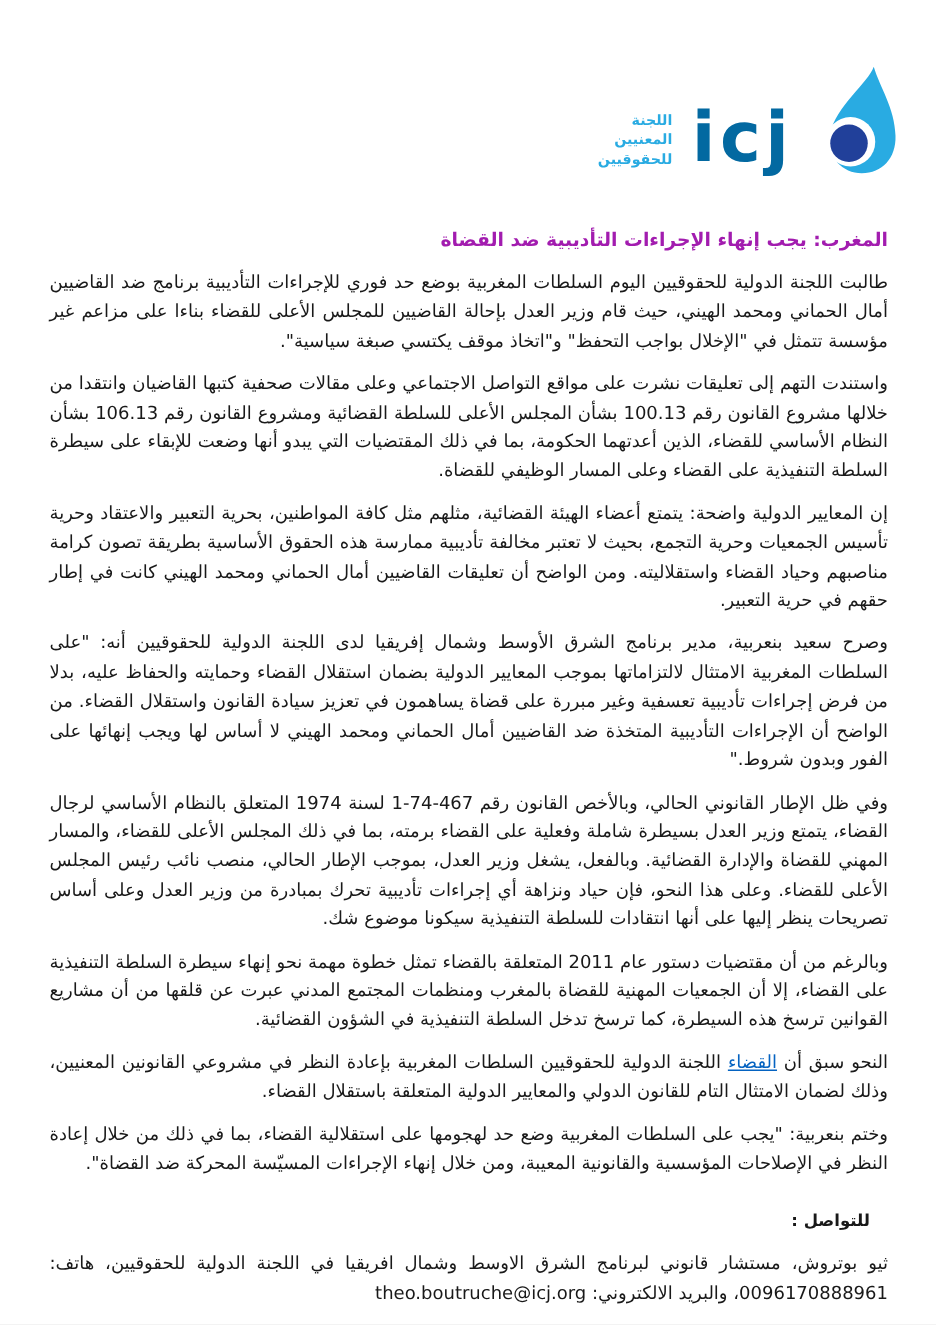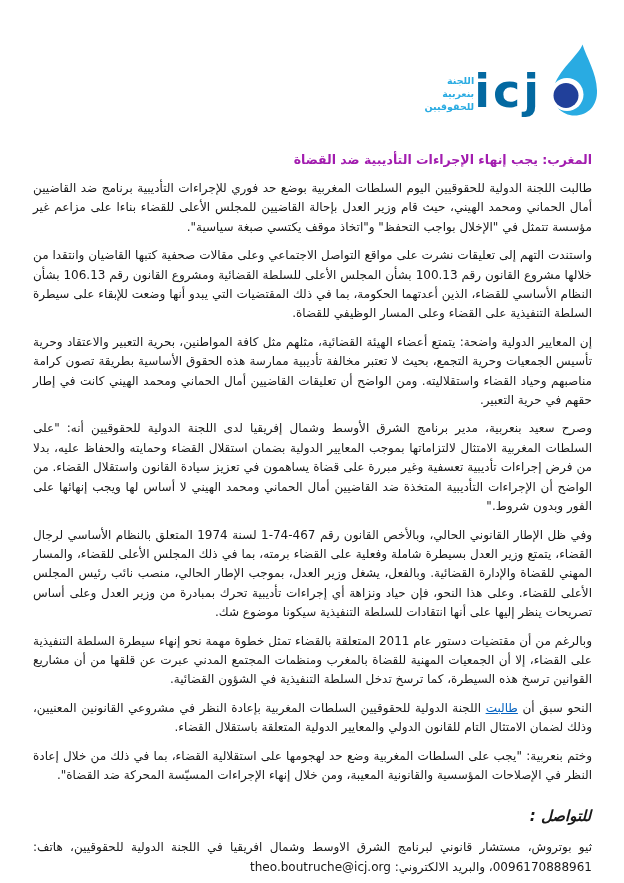--- a/index.html
+++ b/index.html
@@ -15,20 +15,21 @@
   }
 
   
   .logo {
     position: absolute;
     top: 44px;
     right: 24px;
     display: flex;
     flex-direction: row;
     align-items: flex-end;
+    gap: 13px;
   }
   .logo-arabic {
     color: #29ABE2;
     font-size: 9.5px;
     font-weight: bold;
     line-height: 13px;
     text-align: right;
     direction: rtl;
     margin-bottom: 3px;
   }
@@ -63,63 +64,62 @@
     line-height: 19.4px;
     margin: 0 0 9px 0;
     text-align: justify;
   }
   .inline-link {
     color: #0563C1;
     text-decoration: underline;
     cursor: pointer;
   }
   .contact-heading {
-    font-size: 15px;
+    font-size: 11px;
     font-weight: bold;
-    margin: 22px 1px 13px 0;
+    margin: 22px 12px 13px 0;
     text-align: right;
-    font-style: italic;
   }
   .contact-para {
     font-size: 12px;
     line-height: 19.4px;
     margin: 0;
     text-align: justify;
   }
 </style>
 </head>
 <body>
 
 <div class="page">
 
   <div class="logo">
     <div class="logo-arabic">
       <div>اللجنة</div>
-      <div>بنعربية</div>
+      <div>المعنيين</div>
       <div>للحقوقيين</div>
     </div>
     <div class="logo-brand">icj</div>
     <svg class="logo-flame" width="58" height="72" viewBox="0 0 58 72" xmlns="http://www.w3.org/2000/svg">
       <path d="M40.5,0.5 C37,11 15,27 11.5,45 C8.5,61 20,71.5 32.5,71.5 C46,71.5 55.5,61.5 55,46.5 C54.5,28 44.5,14 40.5,0.5 Z" fill="#29ABE2"></path>
       <circle cx="25" cy="50.5" r="16.5" fill="#ffffff"></circle>
       <circle cx="24" cy="51.5" r="12.5" fill="#21409A"></circle>
     </svg>
   </div>
 
   <div class="content">
     <h1 class="doc-title">المغرب: يجب إنهاء الإجراءات التأديبية ضد القضاة</h1>
 
     <p class="para">طالبت اللجنة الدولية للحقوقيين اليوم السلطات المغربية بوضع حد فوري للإجراءات التأديبية برنامج ضد القاضيين أمال الحماني ومحمد الهيني، حيث قام وزير العدل بإحالة القاضيين للمجلس الأعلى للقضاء بناءا على مزاعم غير مؤسسة تتمثل في "الإخلال بواجب التحفظ" و"اتخاذ موقف يكتسي صبغة سياسية".</p>
     <p class="para">واستندت التهم إلى تعليقات نشرت على مواقع التواصل الاجتماعي وعلى مقالات صحفية كتبها القاضيان وانتقدا من خلالها مشروع القانون رقم 100.13 بشأن المجلس الأعلى للسلطة القضائية ومشروع القانون رقم 106.13 بشأن النظام الأساسي للقضاء، الذين أعدتهما الحكومة، بما في ذلك المقتضيات التي يبدو أنها وضعت للإبقاء على سيطرة السلطة التنفيذية على القضاء وعلى المسار الوظيفي للقضاة.</p>
     <p class="para">إن المعايير الدولية واضحة: يتمتع أعضاء الهيئة القضائية، مثلهم مثل كافة المواطنين، بحرية التعبير والاعتقاد وحرية تأسيس الجمعيات وحرية التجمع، بحيث لا تعتبر مخالفة تأديبية ممارسة هذه الحقوق الأساسية بطريقة تصون كرامة مناصبهم وحياد القضاء واستقلاليته. ومن الواضح أن تعليقات القاضيين أمال الحماني ومحمد الهيني كانت في إطار حقهم في حرية التعبير.</p>
     <p class="para">وصرح سعيد بنعربية، مدير برنامج الشرق الأوسط وشمال إفريقيا لدى اللجنة الدولية للحقوقيين أنه: "على السلطات المغربية الامتثال لالتزاماتها بموجب المعايير الدولية بضمان استقلال القضاء وحمايته والحفاظ عليه، بدلا من فرض إجراءات تأديبية تعسفية وغير مبررة على قضاة يساهمون في تعزيز سيادة القانون واستقلال القضاء. من الواضح أن الإجراءات التأديبية المتخذة ضد القاضيين أمال الحماني ومحمد الهيني لا أساس لها ويجب إنهائها على الفور وبدون شروط."</p>
     <p class="para">وفي ظل الإطار القانوني الحالي، وبالأخص القانون رقم 467-74-1 لسنة 1974 المتعلق بالنظام الأساسي لرجال القضاء، يتمتع وزير العدل بسيطرة شاملة وفعلية على القضاء برمته، بما في ذلك المجلس الأعلى للقضاء، والمسار المهني للقضاة والإدارة القضائية. وبالفعل، يشغل وزير العدل، بموجب الإطار الحالي، منصب نائب رئيس المجلس الأعلى للقضاء. وعلى هذا النحو، فإن حياد ونزاهة أي إجراءات تأديبية تحرك بمبادرة من وزير العدل وعلى أساس تصريحات ينظر إليها على أنها انتقادات للسلطة التنفيذية سيكونا موضوع شك.</p>
     <p class="para">وبالرغم من أن مقتضيات دستور عام 2011 المتعلقة بالقضاء تمثل خطوة مهمة نحو إنهاء سيطرة السلطة التنفيذية على القضاء، إلا أن الجمعيات المهنية للقضاة بالمغرب ومنظمات المجتمع المدني عبرت عن قلقها من أن مشاريع القوانين ترسخ هذه السيطرة، كما ترسخ تدخل السلطة التنفيذية في الشؤون القضائية.</p>
 
-    <p class="para"><span>النحو سبق أن </span><a class="inline-link">طالبت</a><span> اللجنة الدولية للحقوقيين السلطات المغربية بإعادة النظر في مشروعي القانونين المعنيين، وذلك لضمان الامتثال التام للقانون الدولي والمعايير الدولية المتعلقة باستقلال القضاء.</span></p>
+    <p class="para"><span>النحو سبق أن </span><a class="inline-link">القضاء</a><span> اللجنة الدولية للحقوقيين السلطات المغربية بإعادة النظر في مشروعي القانونين المعنيين، وذلك لضمان الامتثال التام للقانون الدولي والمعايير الدولية المتعلقة باستقلال القضاء.</span></p>
 
     <p class="para">وختم بنعربية: "يجب على السلطات المغربية وضع حد لهجومها على استقلالية القضاء، بما في ذلك من خلال إعادة النظر في الإصلاحات المؤسسية والقانونية المعيبة، ومن خلال إنهاء الإجراءات المسيّسة المحركة ضد القضاة".</p>
 
     <p class="contact-heading">للتواصل :</p>
     <p class="contact-para">ثيو بوتروش، مستشار قانوني لبرنامج الشرق الاوسط وشمال افريقيا في اللجنة الدولية للحقوقيين، هاتف: 0096170888961، والبريد الالكتروني: theo.boutruche@icj.org</p>
   </div>
 
 </div>
 
 </body></html>

